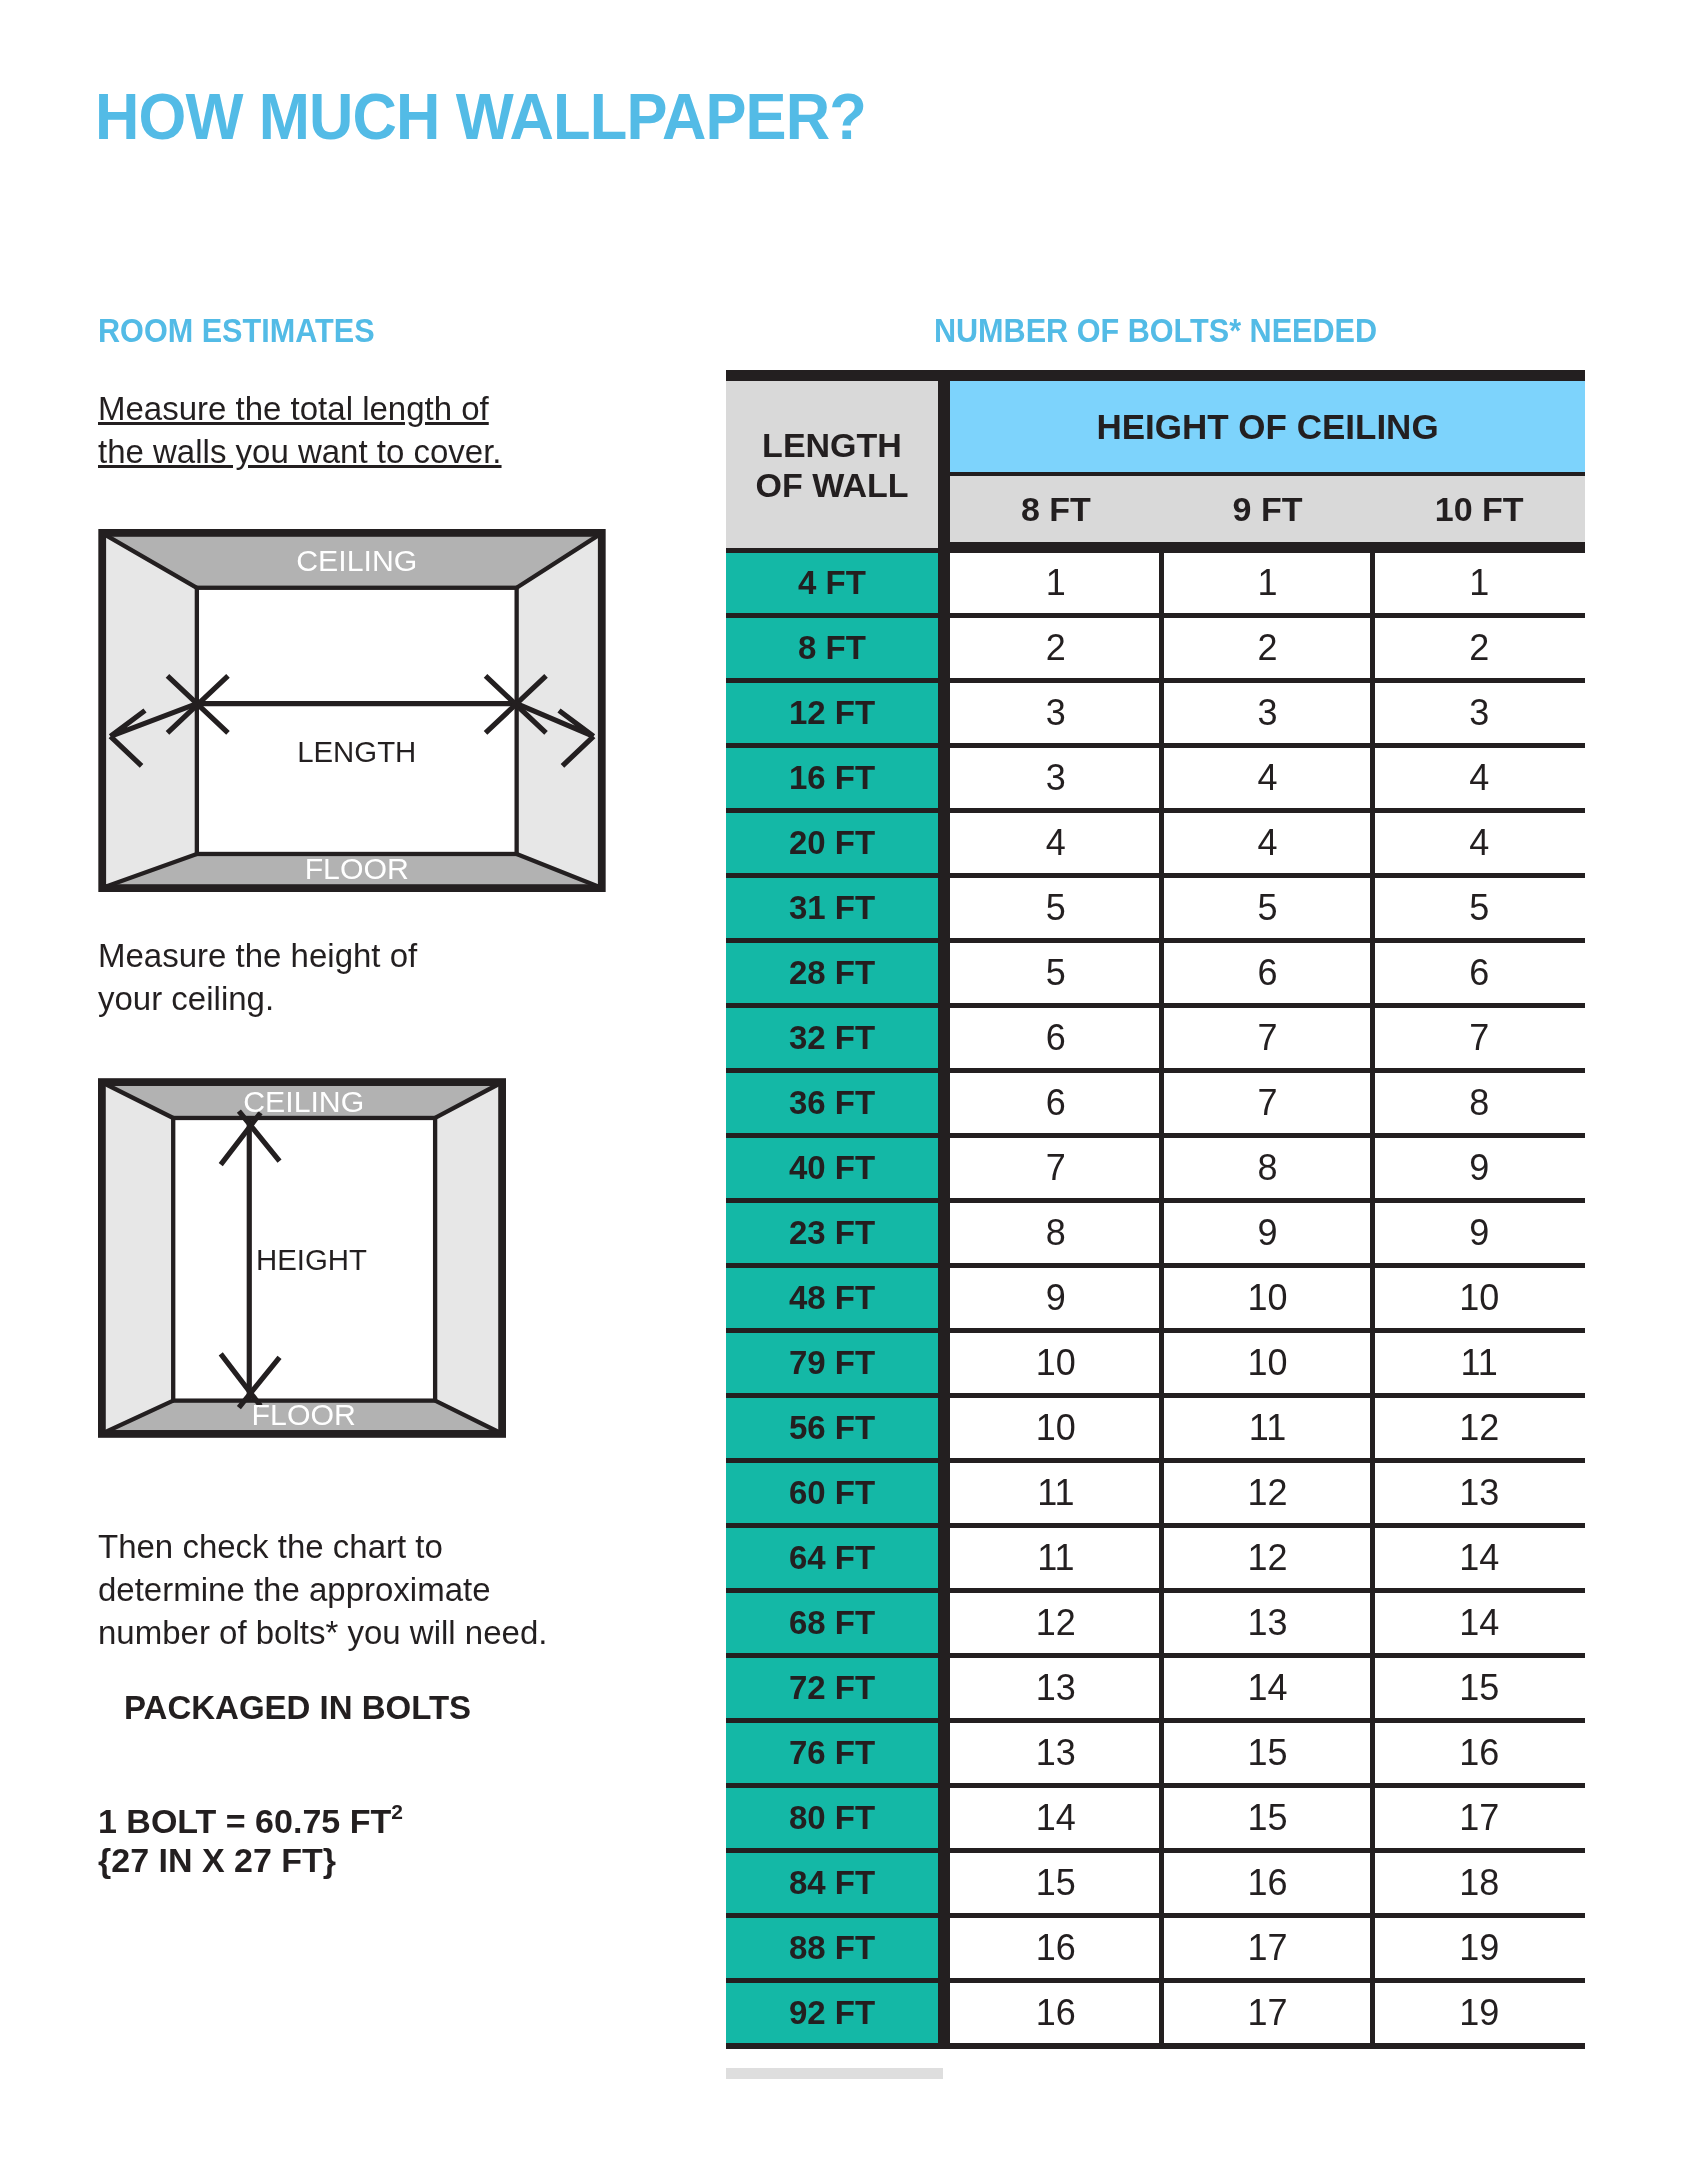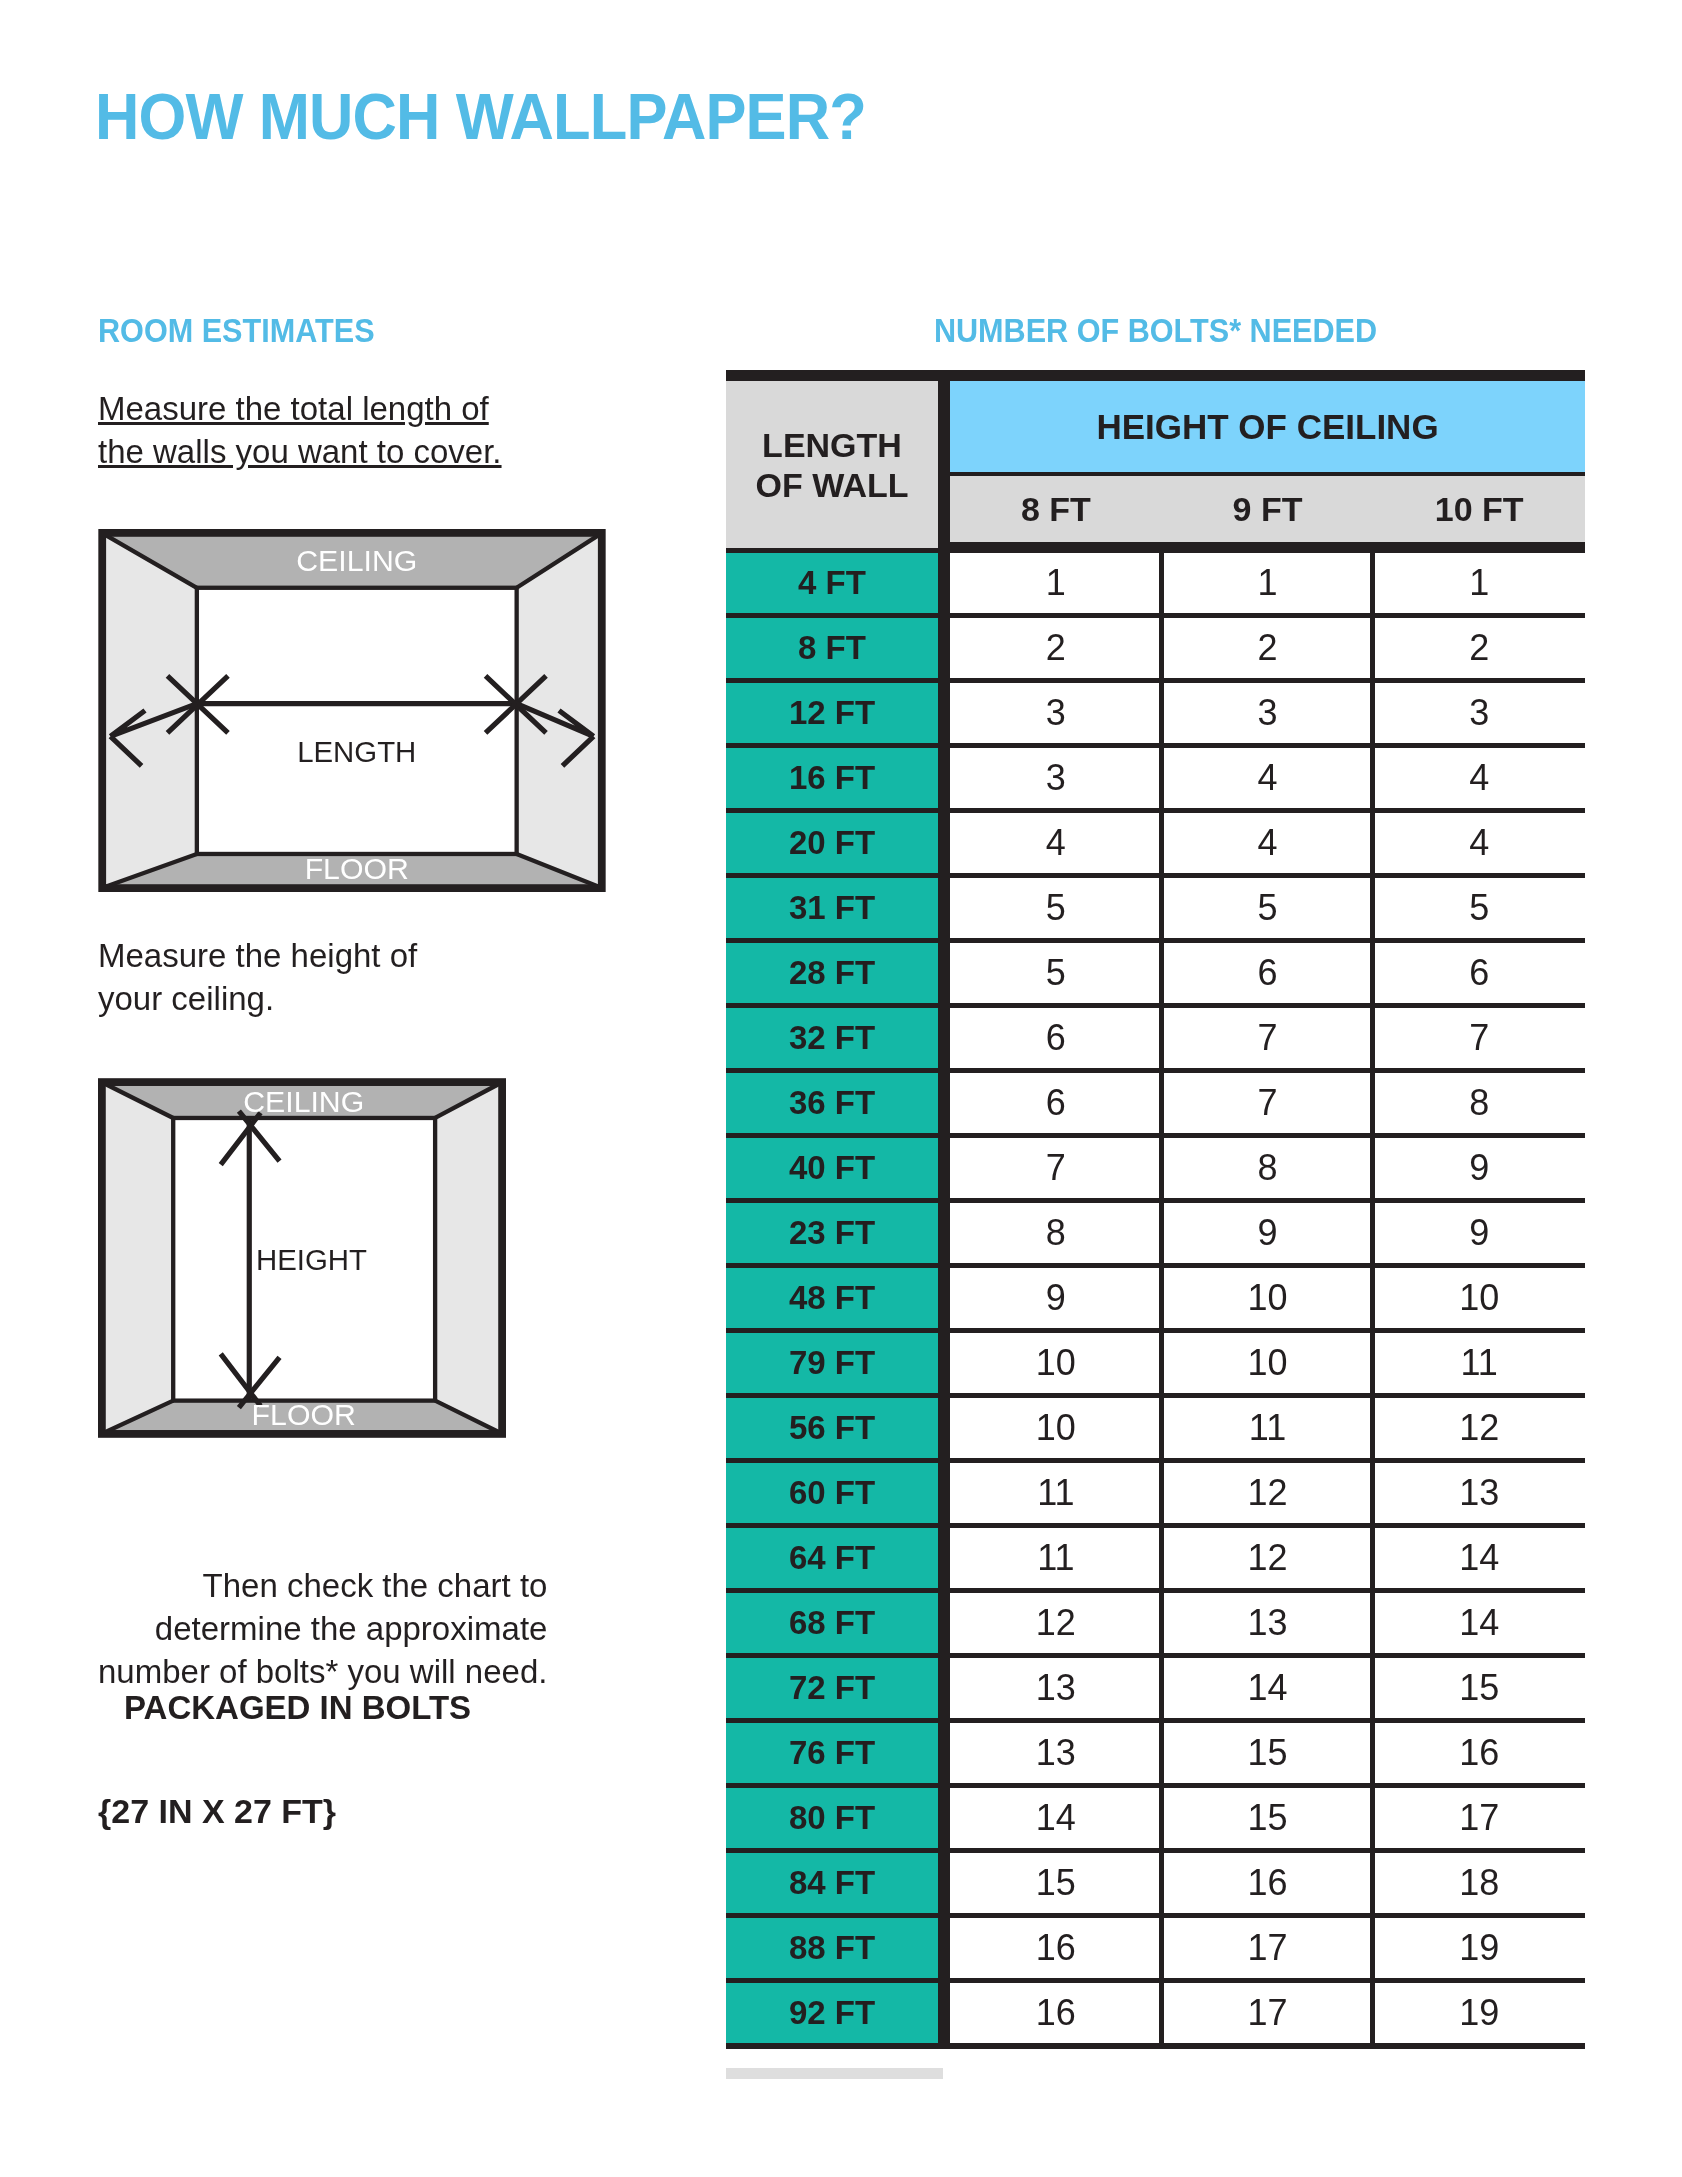--- a/index.html
+++ b/index.html
@@ -38,21 +38,21 @@
   }
 
   
   .para {
     left: 98px;
     font-size: 33px; line-height: 43px;
     white-space: pre-line;
   }
   .p1 { top: 387px; text-decoration: underline; }
   .p2 { top: 934px; }
-  .p3 { top: 1564px; text-align: right; }
+  .p3 { top: 1525px; }
 
   .footnote {
     left: 98px; top: 1688px;
     font-size: 33px; font-weight: bold; line-height: 40px;
   }
   .footnote .line2 { margin-left: 26px; }
 
   .bolt-info {
     left: 98px; top: 1792px;
     font-size: 34px; font-weight: bold; line-height: 39px;
@@ -141,20 +141,21 @@
 your ceiling.</p>
 <p class="abs para p3" style="margin:0;">Then check the chart to
 determine the approximate
 number of bolts* you will need.</p>
 
 <div class="abs footnote">
   <div class="line2">PACKAGED IN BOLTS</div>
 </div>
 
 <div class="abs bolt-info">
+  <div><span>1 BOLT = 60.75 FT</span><span class="sup">2</span></div>
   <div>{27 IN X 27 FT}</div>
 </div>
 
 <svg class="abs diagram1" width="508" height="363" viewBox="0 0 587 420">
 
   <polygon points="5,5 582,5 484,68 114,68" fill="#b2b2b2"></polygon>
   <polygon points="5,415 582,415 484,376 114,376" fill="#b2b2b2"></polygon>
   <polygon points="5,5 114,68 114,376 5,415" fill="#e7e7e7"></polygon>
   <polygon points="582,5 484,68 484,376 582,415" fill="#e7e7e7"></polygon>
   <rect x="114" y="68" width="370" height="308" fill="#ffffff"></rect>

